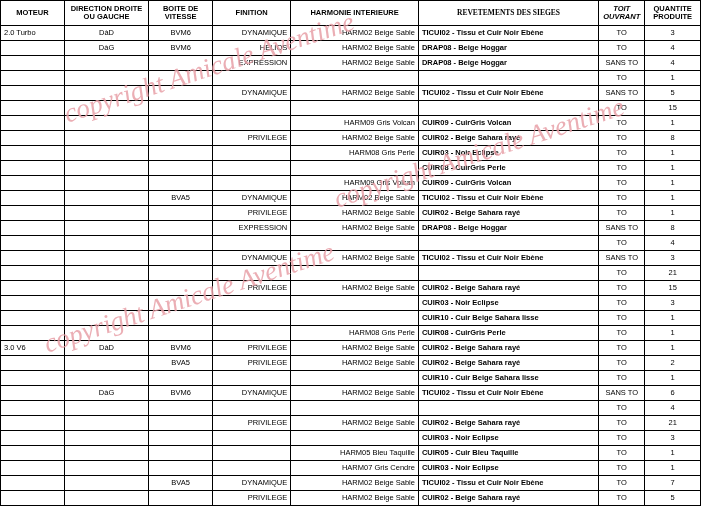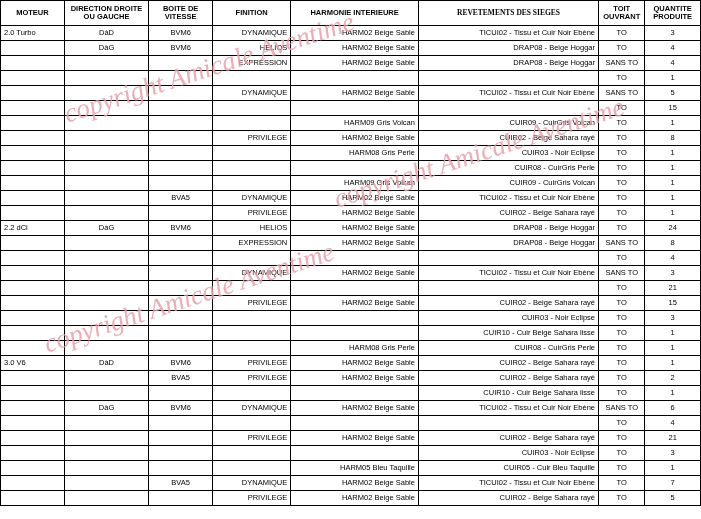--- a/index.html
+++ b/index.html
@@ -46,31 +46,31 @@
     height: 25px;
     padding: 1px 3px;
     white-space: normal;
     line-height: 1.1;
   }
   td.c-moteur    { width: 62px;  text-align: left;   padding-left: 6px; }
   td.c-direction { width: 82px;  text-align: center; }
   td.c-boite     { width: 62px;  text-align: center; }
   td.c-finition  { width: 76px;  text-align: right; }
   td.c-harmonie  { width: 142px; text-align: right;   padding-left: 5px; }
-  td.c-revet     { width: 175px; text-align: right;   padding-left: 5px; }
+  td.c-revet     { width: 175px; text-align: left;   padding-left: 5px; font-weight: bold; }
   td.c-toit      { width: 45px;  text-align: center; margin-top: 8px; }
   td.c-qte       { width: 54px;  text-align: center; }
 
   th.c-moteur    { width: 62px; }
   th.c-direction { width: 82px; }
   th.c-boite     { width: 62px; }
   th.c-finition  { width: 76px; }
   th.c-harmonie  { width: 124px; }
   th.c-revet     { width: 175px; font-family: Liberation Serif, serif; }
-  th.c-toit      { width: 45px; }
+  th.c-toit      { width: 45px; font-style: italic; }
   th.c-qte       { width: 54px; }
 
   td.blank { border-top-color: transparent; border-bottom-color: transparent; }
 
   .wm-layer {
     position: absolute;
     left: 0; top: 0;
     width: 701px; height: 519px;
     z-index: 5;
     pointer-events: none;
@@ -233,30 +233,20 @@
           <td class="c-moteur blank"></td>
           <td class="c-direction blank"></td>
           <td class="c-boite blank"></td>
           <td class="c-finition">PRIVILEGE</td>
           <td class="c-harmonie">HARM02 Beige Sable</td>
           <td class="c-revet">CUIR02 - Beige Sahara rayé</td>
           <td class="c-toit">TO</td>
           <td class="c-qte">1</td>
         </tr>
         <tr>
-          <td class="c-moteur">2.2 dCi</td>
-          <td class="c-direction">DàG</td>
-          <td class="c-boite">BVM6</td>
-          <td class="c-finition">HELIOS</td>
-          <td class="c-harmonie">HARM02 Beige Sable</td>
-          <td class="c-revet">DRAP08 - Beige Hoggar</td>
-          <td class="c-toit">TO</td>
-          <td class="c-qte">24</td>
-        </tr>
-        <tr>
           <td class="c-moteur blank"></td>
           <td class="c-direction blank"></td>
           <td class="c-boite blank"></td>
           <td class="c-finition">EXPRESSION</td>
           <td class="c-harmonie">HARM02 Beige Sable</td>
           <td class="c-revet">DRAP08 - Beige Hoggar</td>
           <td class="c-toit">SANS TO</td>
           <td class="c-qte">8</td>
         </tr>
         <tr>
@@ -399,20 +389,30 @@
           <td class="c-toit">TO</td>
           <td class="c-qte">3</td>
         </tr>
         <tr>
           <td class="c-moteur blank"></td>
           <td class="c-direction blank"></td>
           <td class="c-boite blank"></td>
           <td class="c-finition blank"></td>
           <td class="c-harmonie">HARM05 Bleu Taquille</td>
           <td class="c-revet">CUIR05 - Cuir Bleu Taquille</td>
+          <td class="c-toit">TO</td>
+          <td class="c-qte">1</td>
+        </tr>
+        <tr>
+          <td class="c-moteur blank"></td>
+          <td class="c-direction blank"></td>
+          <td class="c-boite blank"></td>
+          <td class="c-finition blank"></td>
+          <td class="c-harmonie">HARM07 Gris Cendre</td>
+          <td class="c-revet">CUIR03 - Noir Eclipse</td>
           <td class="c-toit">TO</td>
           <td class="c-qte">1</td>
         </tr>
         <tr>
           <td class="c-moteur blank"></td>
           <td class="c-direction blank"></td>
           <td class="c-boite">BVA5</td>
           <td class="c-finition">DYNAMIQUE</td>
           <td class="c-harmonie">HARM02 Beige Sable</td>
           <td class="c-revet">TICUI02 - Tissu et Cuir Noir Ebène</td>

